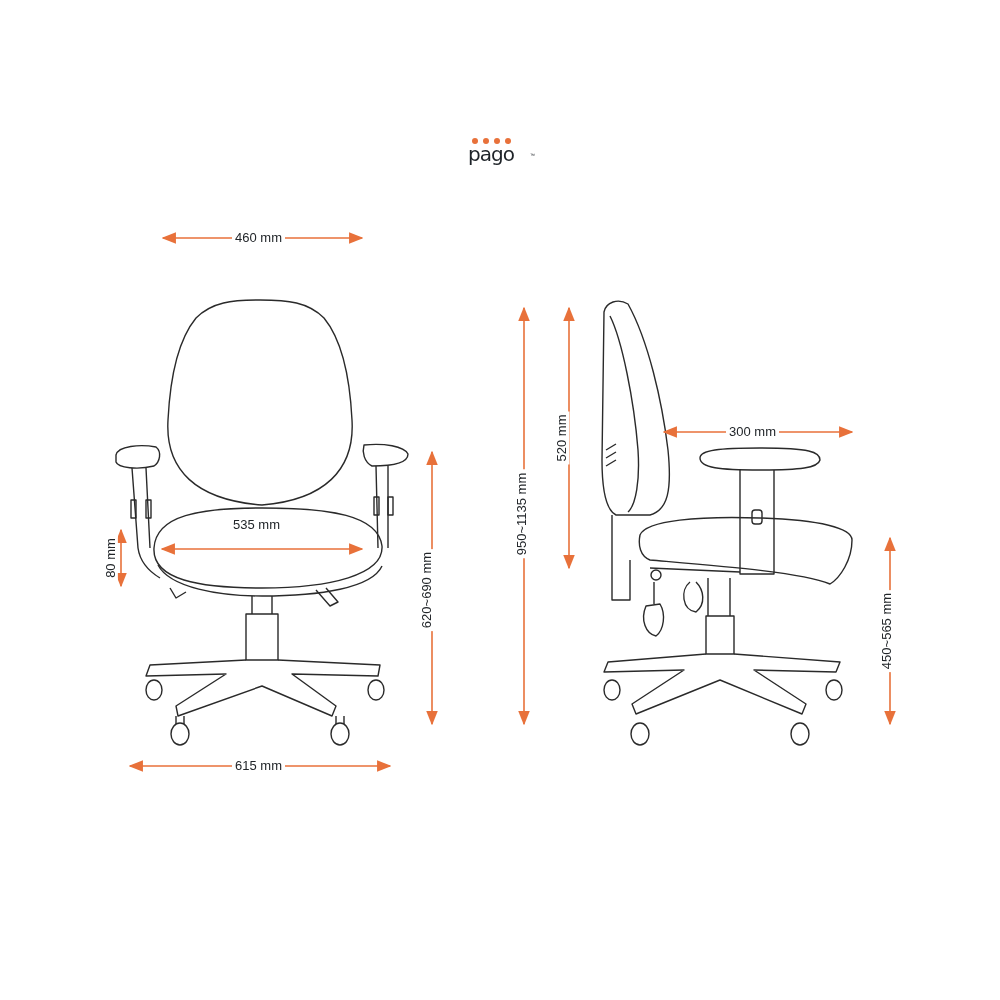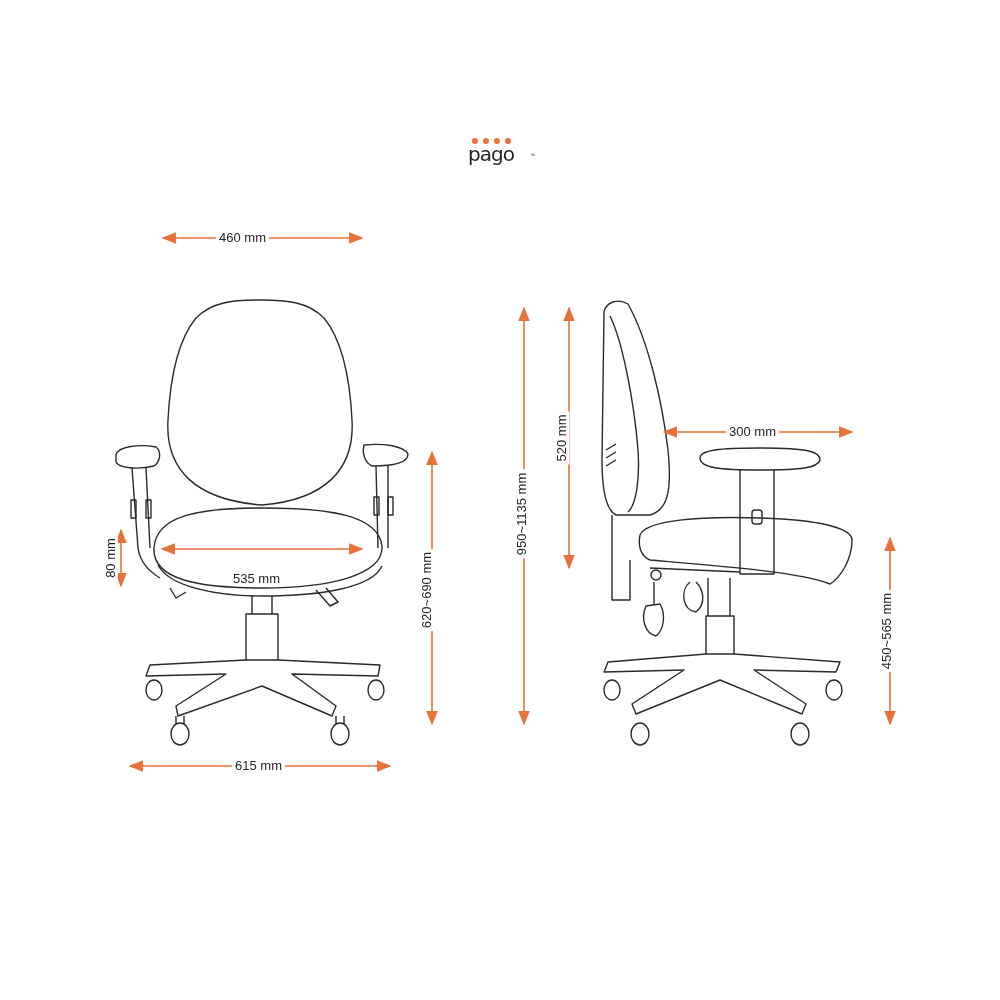--- a/index.html
+++ b/index.html
@@ -104,21 +104,21 @@
     <line x1="121" y1="530" x2="121" y2="586" marker-start="url(#ah)" marker-end="url(#ah)"></line>
     <line x1="432" y1="452" x2="432" y2="724" marker-start="url(#ah)" marker-end="url(#ah)"></line>
     <line x1="130" y1="766" x2="390" y2="766" marker-start="url(#ah)" marker-end="url(#ah)"></line>
     <line x1="524" y1="308" x2="524" y2="724" marker-start="url(#ah)" marker-end="url(#ah)"></line>
     <line x1="569" y1="308" x2="569" y2="568" marker-start="url(#ah)" marker-end="url(#ah)"></line>
     <line x1="664" y1="432" x2="852" y2="432" marker-start="url(#ah)" marker-end="url(#ah)"></line>
     <line x1="890" y1="538" x2="890" y2="724" marker-start="url(#ah)" marker-end="url(#ah)"></line>
   </g>
 </svg>
 
-<div class="dim" style="left:216px;top:231px;">460 mm</div>
-<div class="dim" style="left:230px;top:572px;">535 mm</div>
+<div class="dim" style="left:232px;top:231px;">460 mm</div>
+<div class="dim" style="left:230px;top:518px;">535 mm</div>
 <div class="dim v" style="left:88px;top:551px;">80 mm</div>
 <div class="dim v" style="left:386px;top:583px;">620~690 mm</div>
 <div class="dim" style="left:232px;top:759px;text-align:right;">615 mm</div>
 <div class="dim v" style="left:478px;top:507px;">950~1135 mm</div>
 <div class="dim v" style="left:536px;top:431px;">520 mm</div>
 <div class="dim" style="left:726px;top:425px;">300 mm</div>
 <div class="dim v" style="left:846px;top:624px;">450~565 mm</div>
 
 </body></html>

